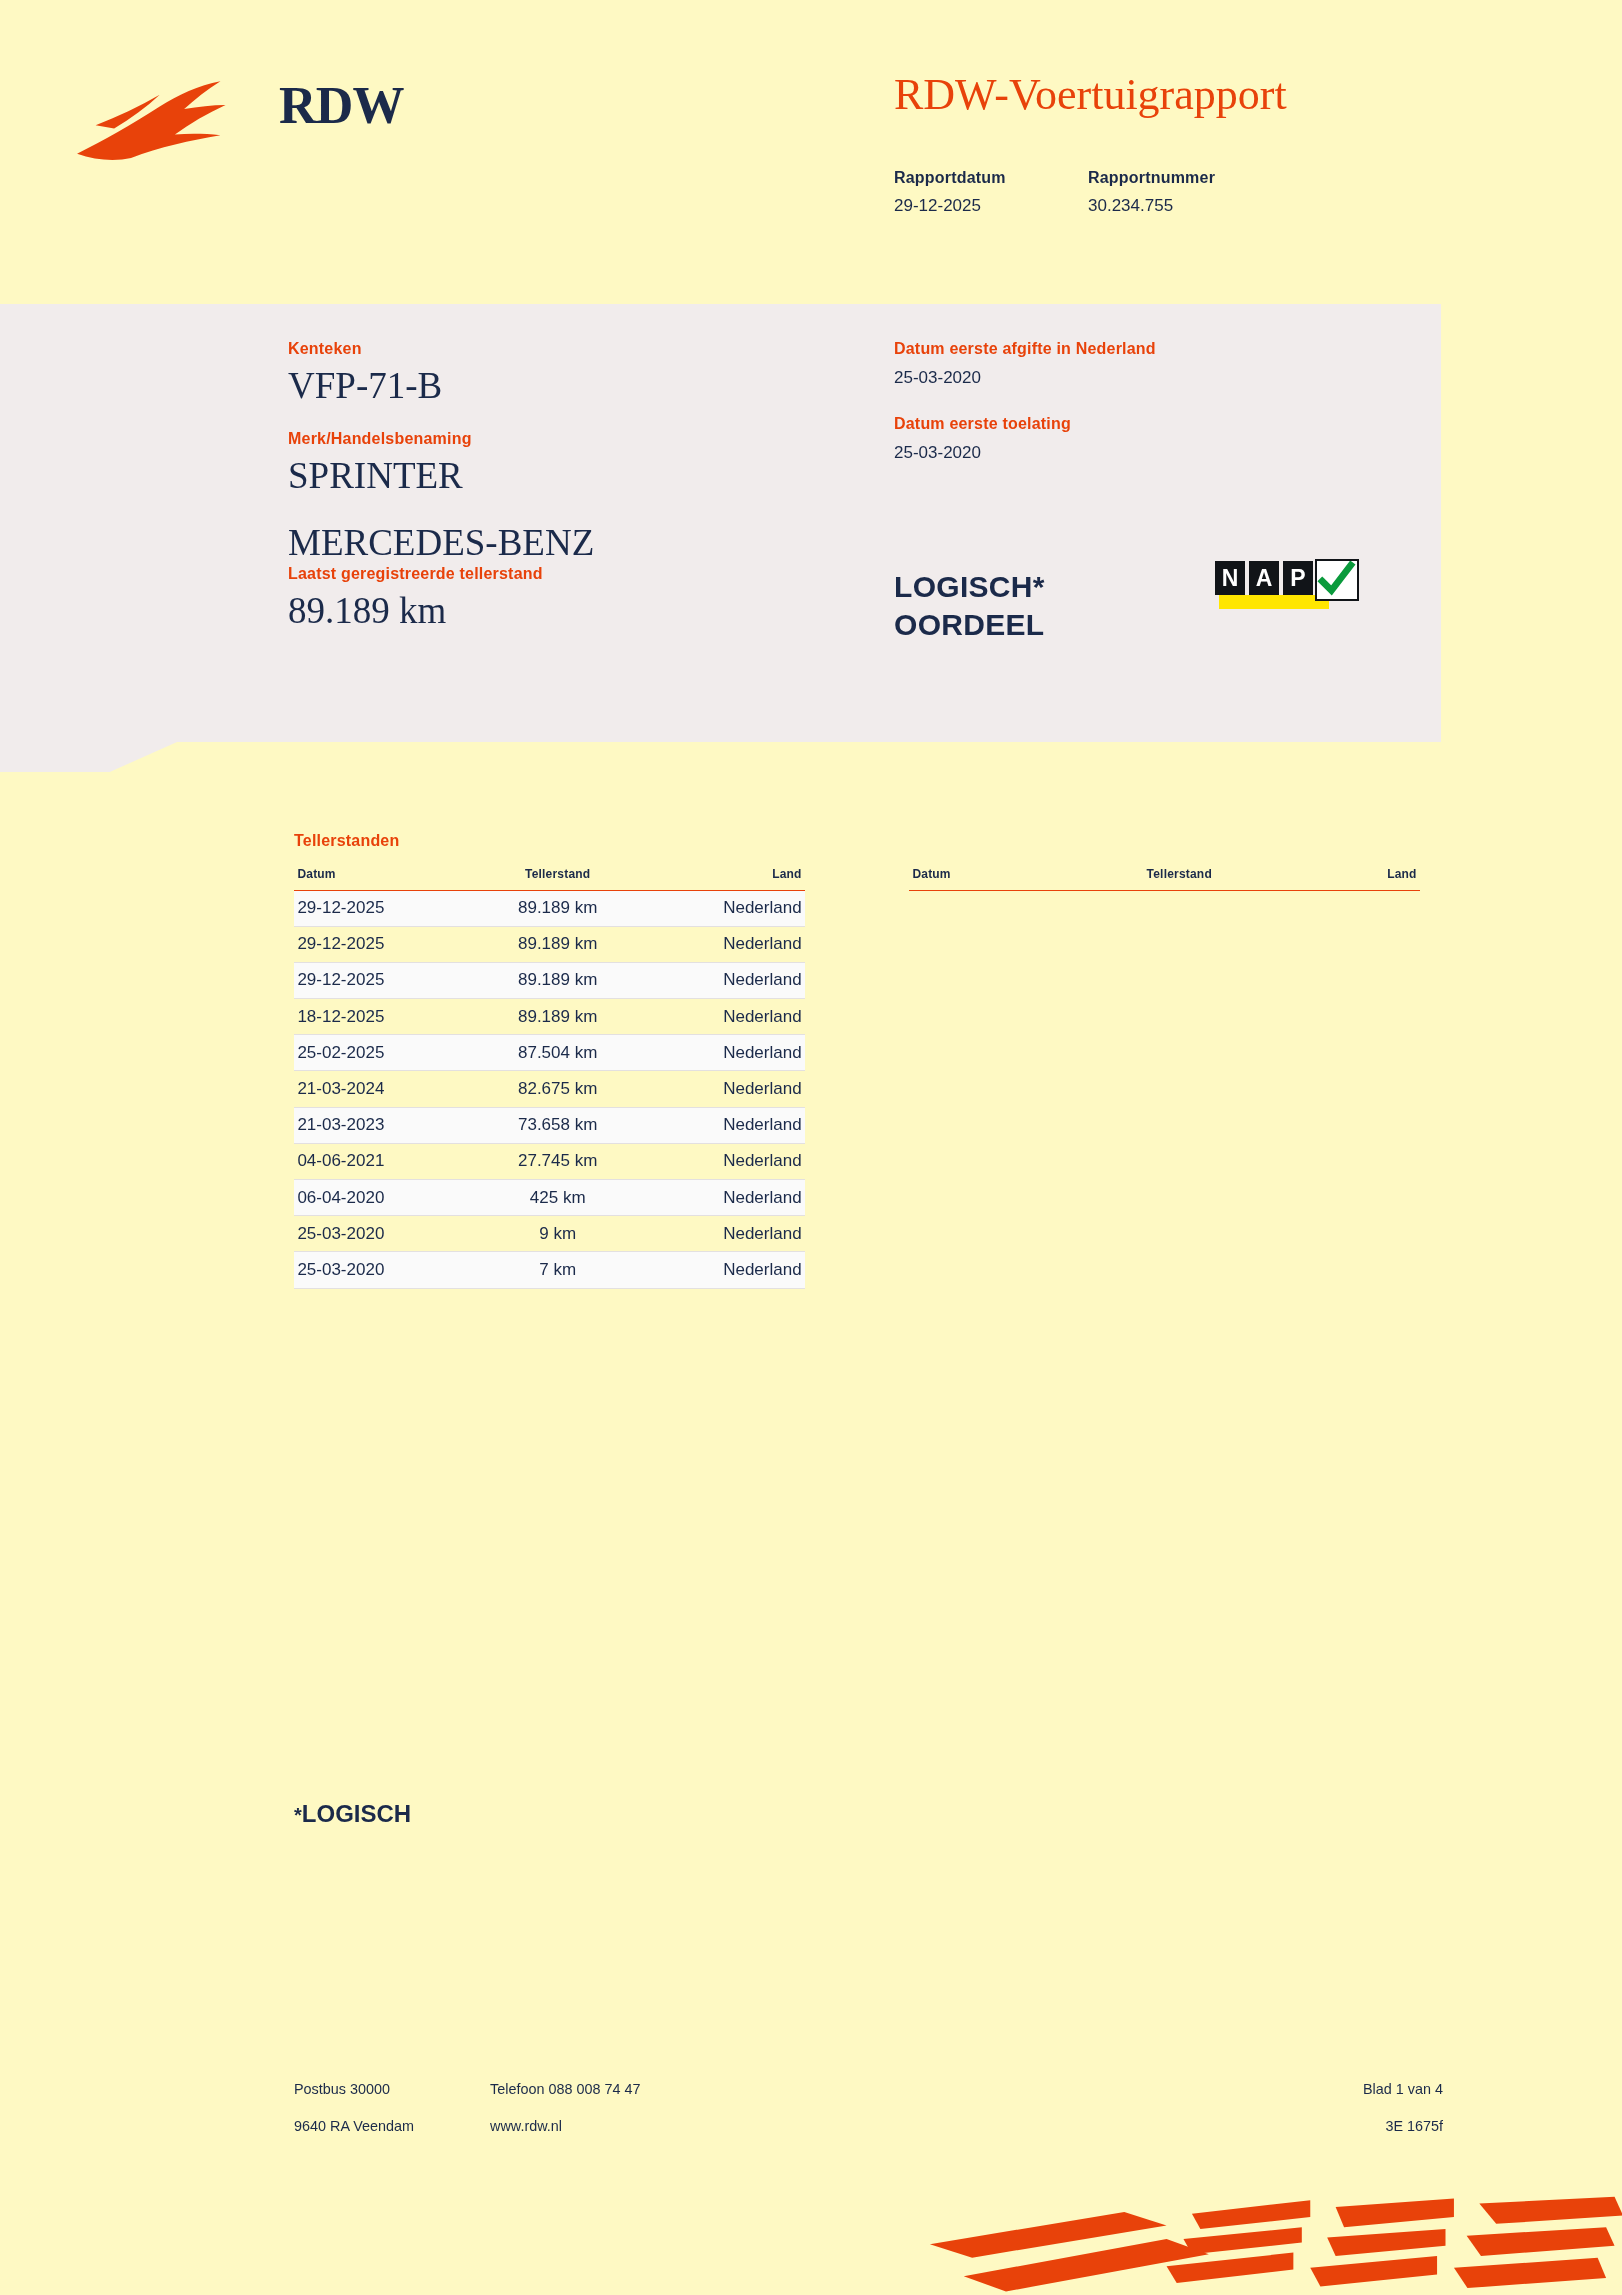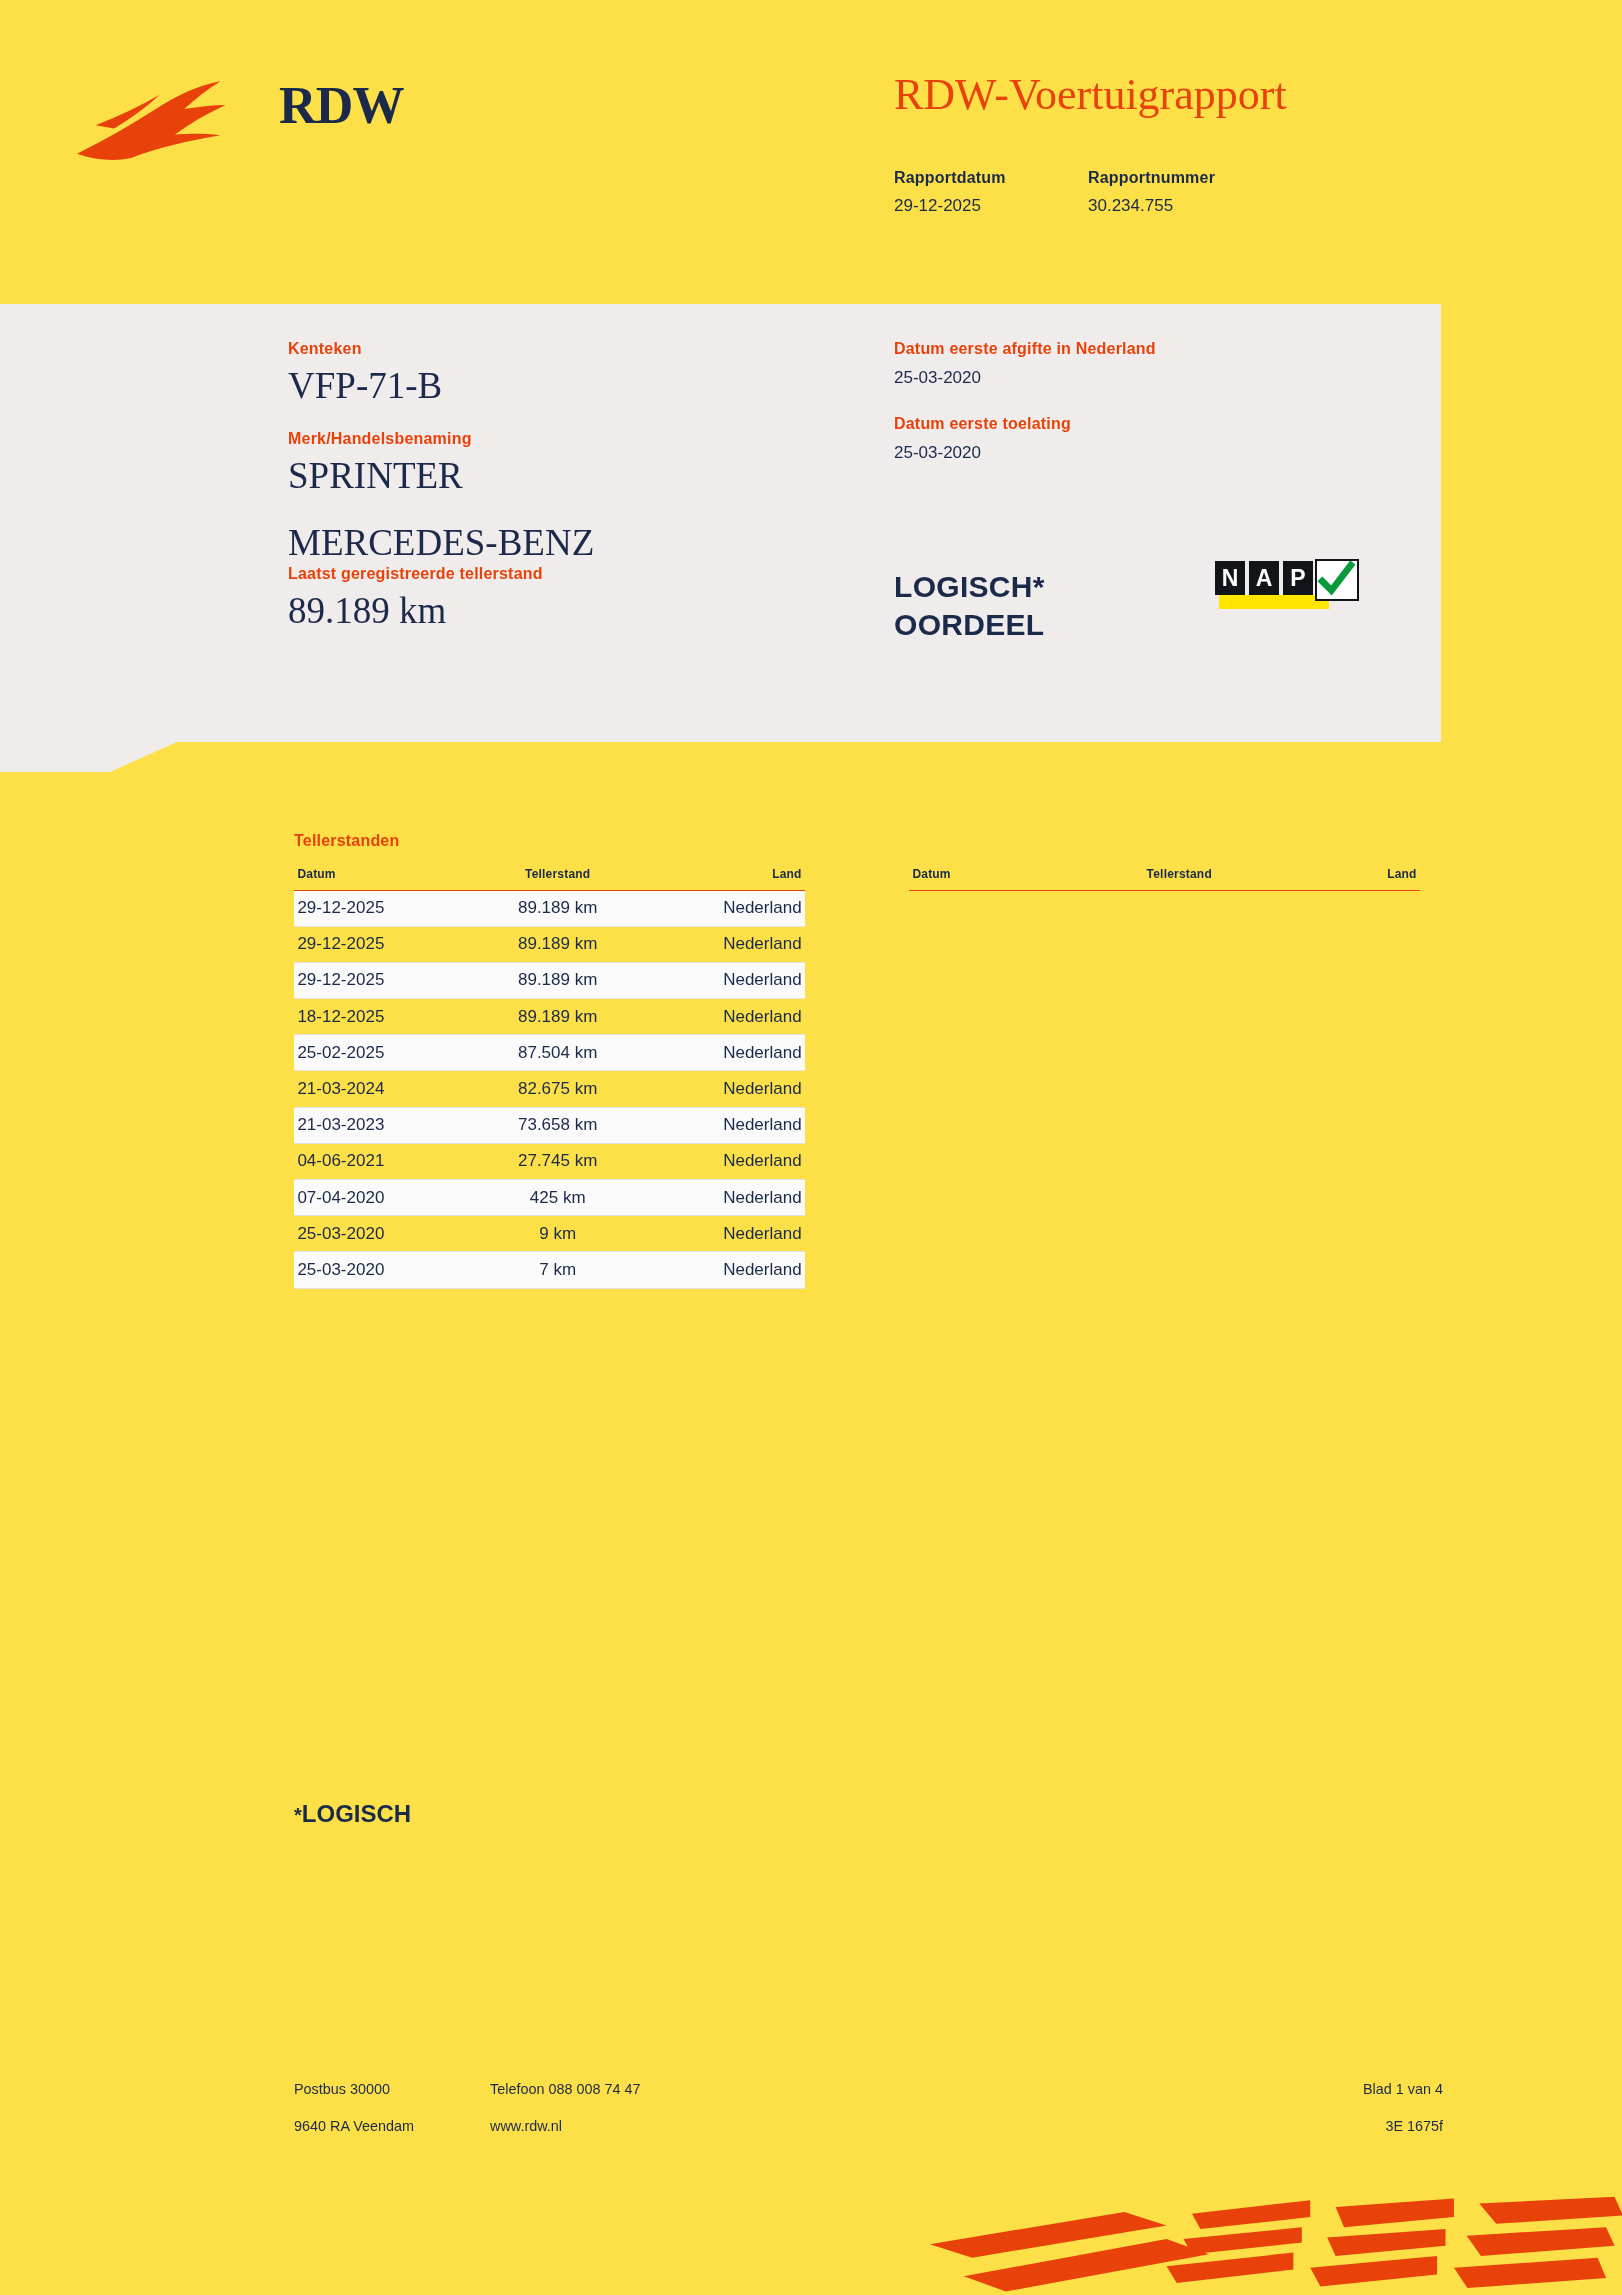--- a/index.html
+++ b/index.html
@@ -14,21 +14,21 @@
     font-family: "Liberation Sans", sans-serif;
     color: #1b2a4a;
     overflow: hidden;
   }
 
   
   .page {
     position: relative;
     width: 1623px;
     height: 2295px;
-    background: #fde047;
+    background: #fef9c3;
   }
 
   
   .header {
     position: absolute;
     top: 0; left: 0;
     width: 1623px;
     height: 304px;
   }
   .logo-wrap {
@@ -402,21 +402,21 @@
         <td>21-03-2023</td>
         <td class="c-num">73.658 km</td>
         <td class="c-land">Nederland</td>
       </tr>
       <tr>
         <td>04-06-2021</td>
         <td class="c-num">27.745 km</td>
         <td class="c-land">Nederland</td>
       </tr>
       <tr>
-        <td>07-04-2020</td>
+        <td>06-04-2020</td>
         <td class="c-num">425 km</td>
         <td class="c-land">Nederland</td>
       </tr>
       <tr>
         <td>25-03-2020</td>
         <td class="c-num">9 km</td>
         <td class="c-land">Nederland</td>
       </tr>
       <tr>
         <td>25-03-2020</td>

